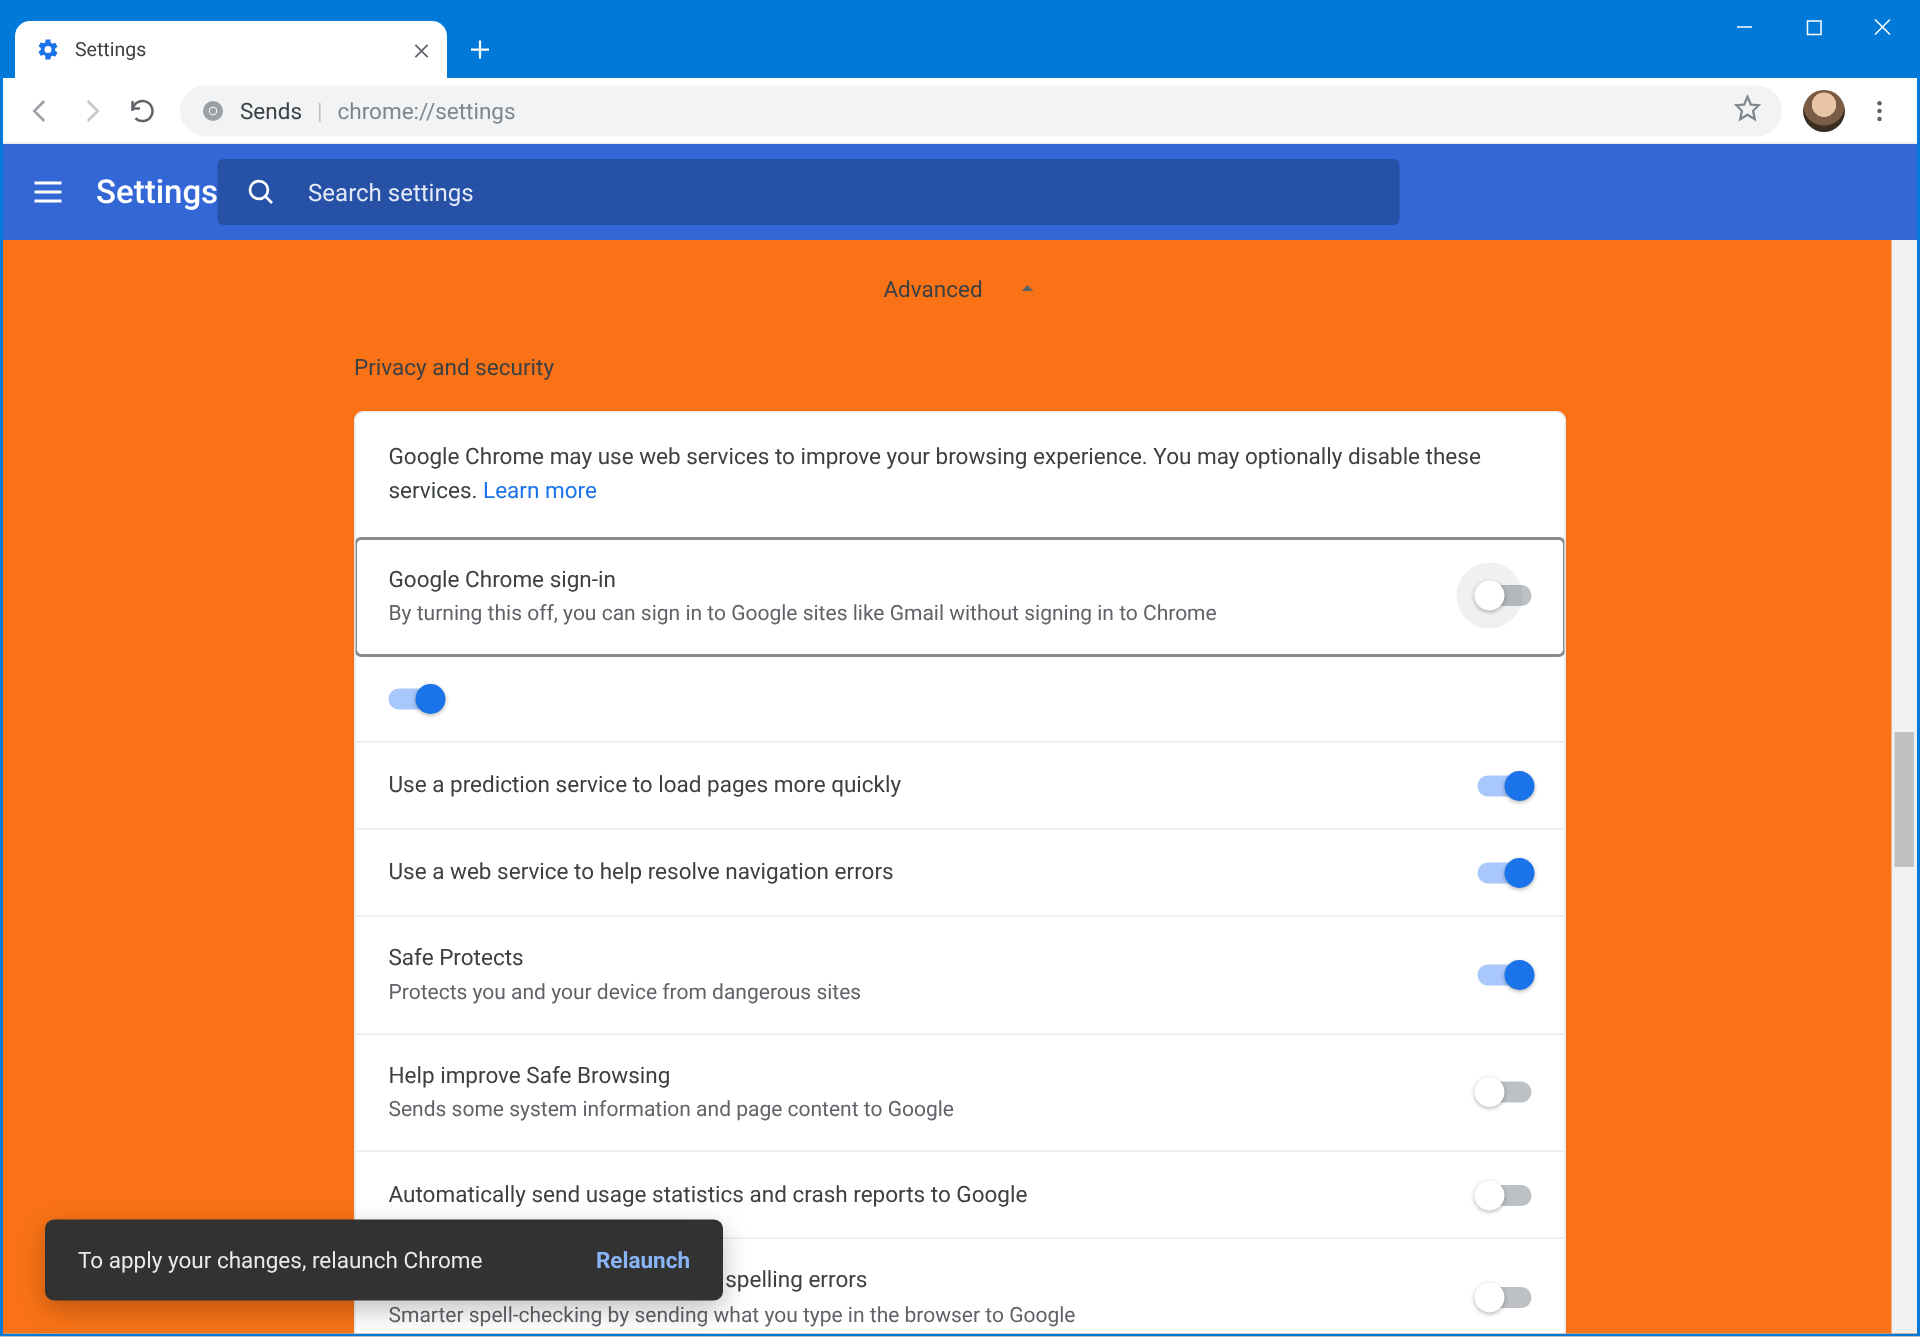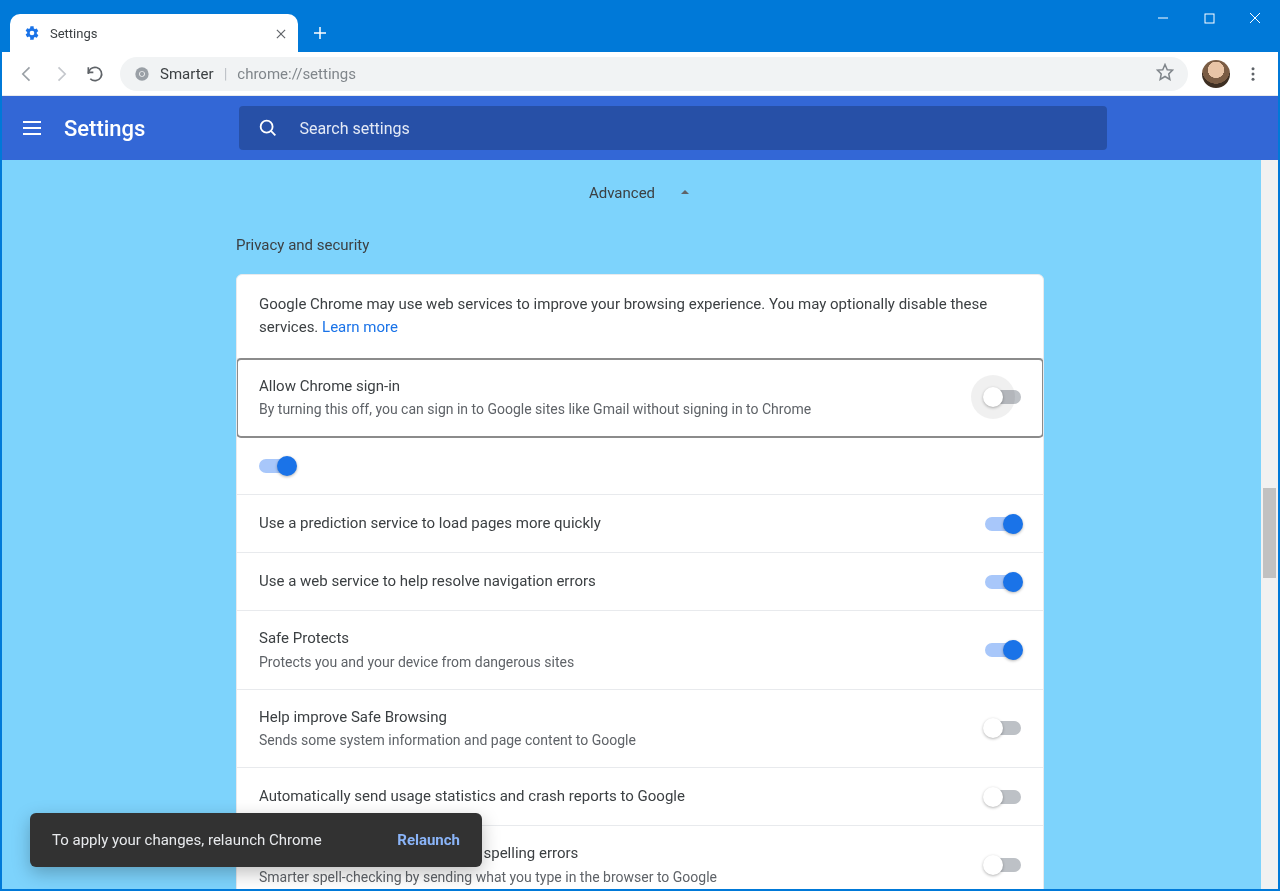--- a/index.html
+++ b/index.html
@@ -27,27 +27,27 @@
 .omnibox .sep { margin:0 10px; color:#bdc1c6; }
 .omnibox .url { color:#80868b;text-align:right; }
 .omnibox .star { margin-left:auto; color:#80868b; cursor:pointer; }
 .avatar { width:28px; height:28px; border-radius:14px; background:radial-gradient(circle at 50% 35%, #e8c4a6 0 35%, #7a5c44 36% 60%, #3d2e22 61% 100%); margin:0 6px 0 10px; cursor:pointer; }
 .menu3 { width:34px; height:34px; display:flex; align-items:center; justify-content:center; color:#5f6368; cursor:pointer; }
 
 
 .appbar { height:64px; background:#3367d6; display:flex; align-items:center; padding:0 18px; color:#fff; }
 .hamburger { width:24px; height:24px; cursor:pointer; margin-right:20px; }
 .apptitle { font-size:22px; font-weight:500; }
-.searchwrap { margin-left:94px; width:868px; height:44px; background:rgba(0,0,0,0.22); border-radius:4px; display:flex; align-items:center; padding:0 18px; }
+.searchwrap { width:788px; height:44px; background:rgba(0,0,0,0.22); border-radius:4px; display:flex; align-items:center; padding:0 18px; }
 .searchwrap svg { margin-right:20px; }
 .searchwrap input { flex:1; background:transparent; border:none; outline:none; color:#fff; font-size:16px; }
 .searchwrap input::placeholder { color:#e4eaf6; }
 
 
-.page { flex:1; position:relative; background:#7dd3fc; overflow:hidden; }
+.page { flex:1; position:relative; background:#f97316; overflow:hidden; }
 .scrollbar-track { position:absolute; right:0; top:0; width:17px; height:100%; background:#f1f1f1; }
 .scrollbar-thumb { position:absolute; right:2px; width:13px; height:90px; top:328px; background:#c1c1c1; border-radius:0; }
 
 .advrow { display:flex; justify-content:center; align-items:center; padding:24px 0 34px; }
 .advrow span { font-size:15px; color:#3c4043; }
 .advrow .caret { margin-left:24px; color:#5f6368; }
 
 .content { width:808px; margin:0 auto; }
 .section-title { font-size:15px; color:#3c4043; padding:0 0 20px 0; }
 
@@ -142,21 +142,21 @@
         </svg>
       </div>
     <div class="omnibox">
       <span class="lock">
         <svg viewBox="0 0 24 24" width="16" height="16">
             <circle cx="12" cy="12" r="10" fill="#9aa0a6"></circle>
             <circle cx="12" cy="12" r="4.2" fill="#fff"></circle>
             <circle cx="12" cy="12" r="3.2" fill="#9aa0a6"></circle>
           </svg>
       </span>
-      <span class="chip">Smarter</span>
+      <span class="chip">Sends</span>
       <span class="sep">|</span>
       <span class="url">chrome://settings</span>
       <span class="star">
         <svg width="18" height="18" viewBox="0 0 24 24" fill="none" stroke="#80868b" stroke-width="2">
             <polygon points="12 2 15 9 22 9.5 17 14.5 18.5 22 12 18 5.5 22 7 14.5 2 9.5 9 9 12 2"></polygon>
           </svg>
       </span>
     </div>
     <div class="avatar"></div>
     <div class="menu3">
@@ -200,21 +200,21 @@
     <div class="content">
       <div class="section-title">Privacy and security</div>
 
       <div class="card">
         <div class="intro">
           <span>Google Chrome may use web services to improve your browsing experience. You may optionally disable these services. </span><a href="#">Learn more</a>
         </div>
         <div id="rows-mount">
             <div class="row highlight">
               <div class="text">
-                <div class="t1">Allow Chrome sign-in</div>
+                <div class="t1">Google Chrome sign-in</div>
                 <div class="t2">By turning this off, you can sign in to Google sites like Gmail without signing in to Chrome</div>
               </div>
               <div class="toggle off halo">
                 <div class="knob"></div>
               </div>
             </div>
             <div class="row">
               <div class="toggle on">
                 <div class="knob"></div>
               </div>

